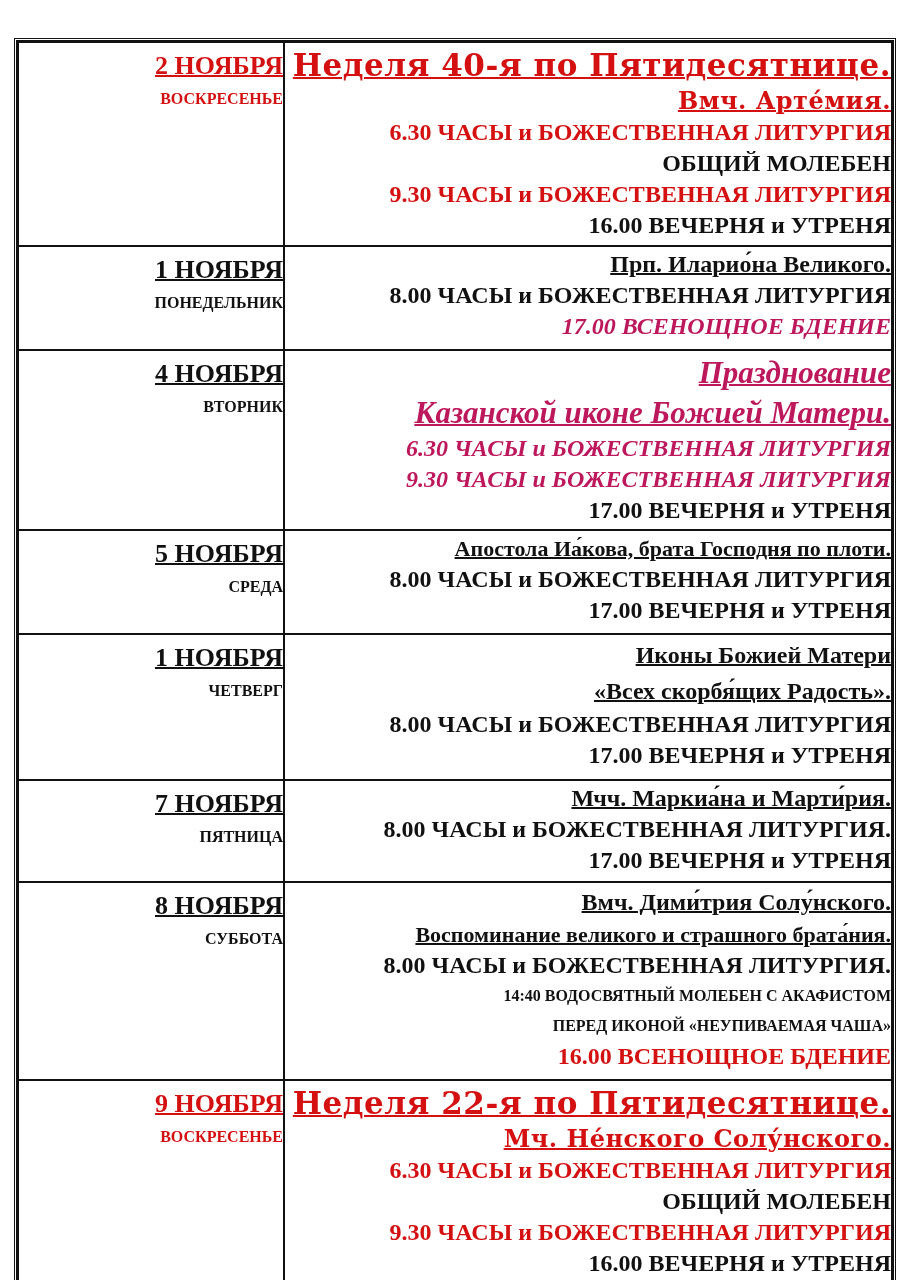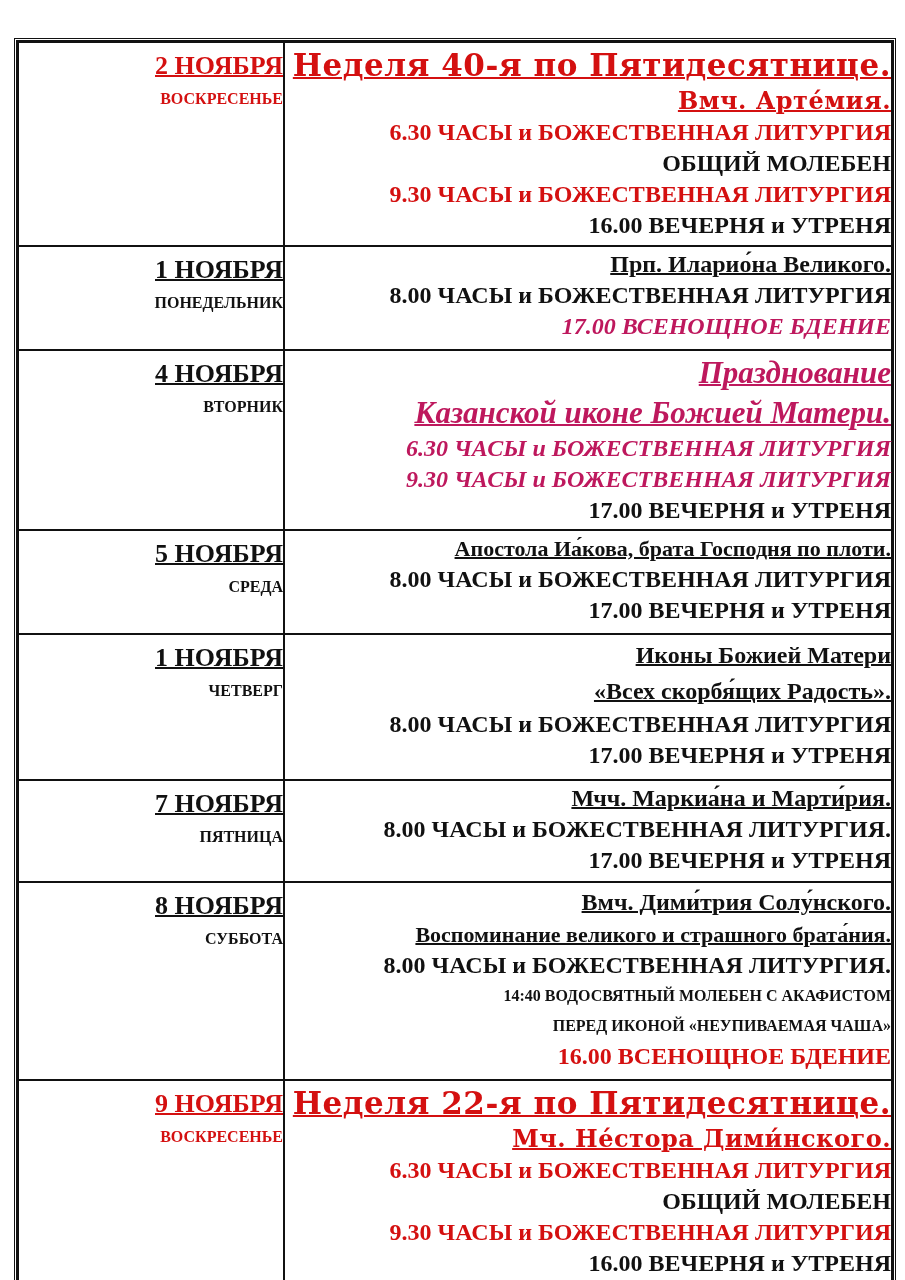--- a/index.html
+++ b/index.html
@@ -141,21 +141,21 @@
         </td>
       </tr>
 
       <tr class="row-9">
         <td class="date-cell red">
           <div class="date">9 НОЯБРЯ</div>
           <div class="weekday">ВОСКРЕСЕНЬЕ</div>
         </td>
         <td class="content-cell">
           <div class="line big title red slav">Неделя 22-я по Пятидесятнице.</div>
-          <div class="line mid title red slav">Мч. Не́стора Дими́нского.</div>
+          <div class="line mid title red slav">Мч. Не́нского Солу́нского.</div>
           <div class="line red">6.30 ЧАСЫ и БОЖЕСТВЕННАЯ ЛИТУРГИЯ</div>
           <div class="line black">ОБЩИЙ МОЛЕБЕН</div>
           <div class="line red">9.30 ЧАСЫ и БОЖЕСТВЕННАЯ ЛИТУРГИЯ</div>
           <div class="line black">16.00 ВЕЧЕРНЯ и УТРЕНЯ</div>
         </td>
       </tr>
     </tbody>
   </table>
 </div>
 

